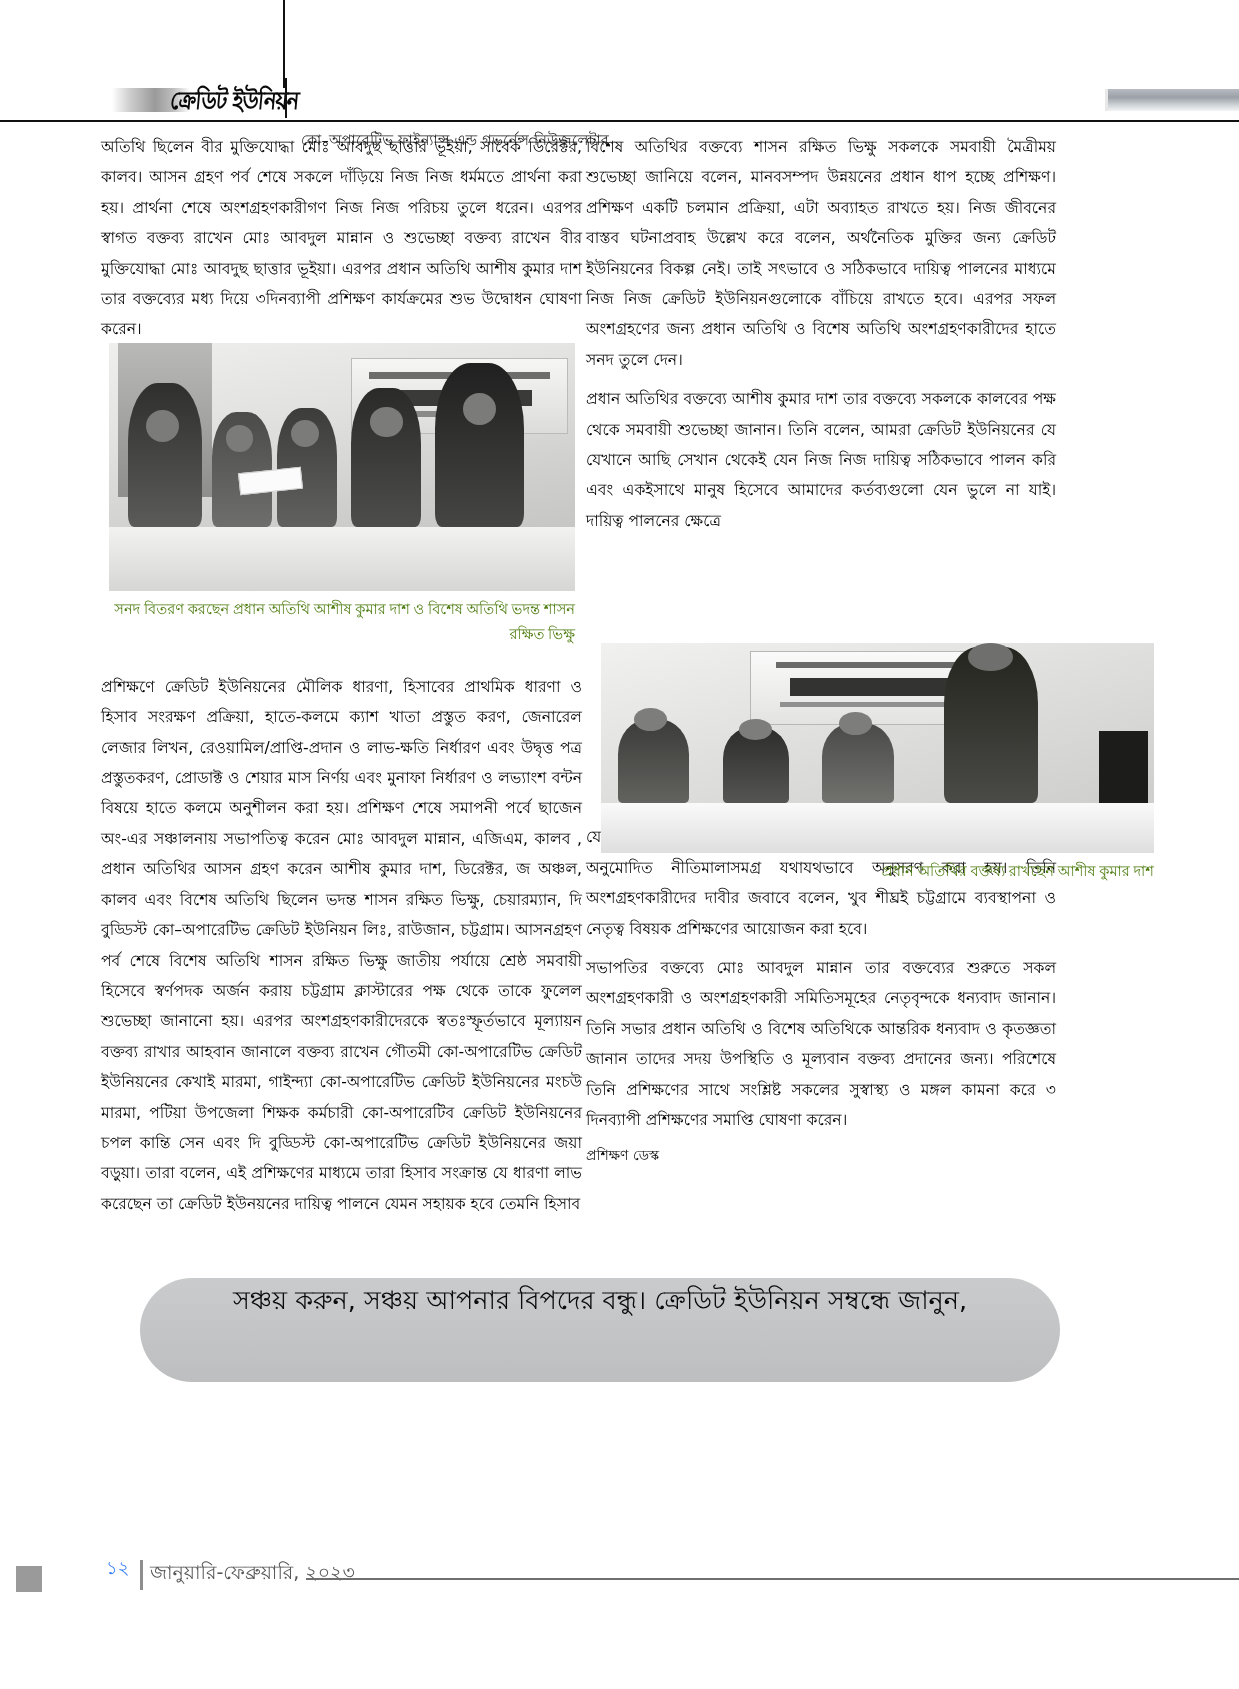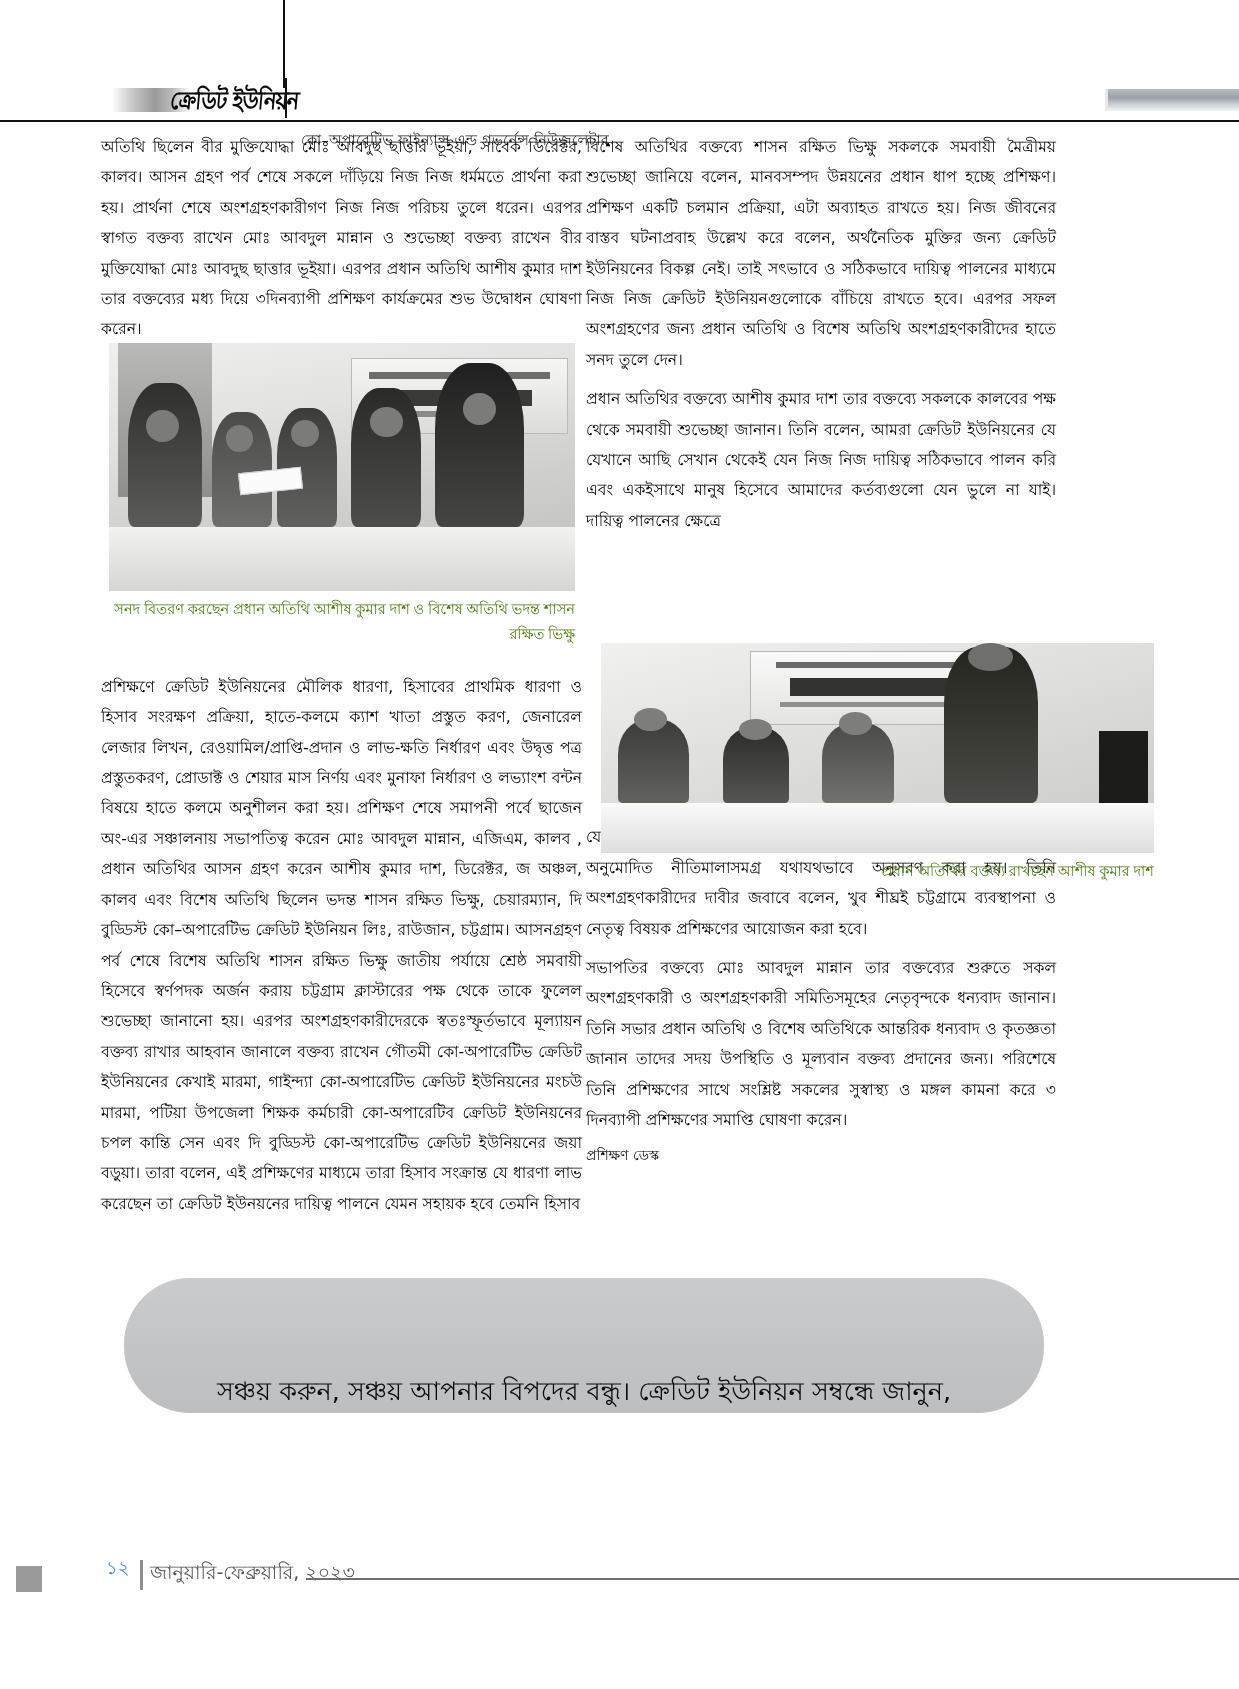--- a/index.html
+++ b/index.html
@@ -124,24 +124,24 @@
   .ph2 .s2{left:22%;width:12%;height:36%;background:linear-gradient(180deg,#2c2c2a,#555553);}
   .ph2 .s3{left:40%;width:13%;height:38%;background:linear-gradient(180deg,#4a4a48,#72726f);}
   .ph2 .sh{position:absolute;border-radius:50%;background:#7d7d7b;}
   .ph2 .sh1{left:6%;bottom:58%;width:6%;height:11%;}
   .ph2 .sh2{left:25%;bottom:54%;width:6%;height:10%;}
   .ph2 .sh3{left:43%;bottom:56%;width:6%;height:11%;}
   .ph2 .dark{position:absolute;right:1%;bottom:24%;width:9%;height:34%;background:#1c1c1a;}
 
   
   .banner-box{
-    position:absolute;left:124px;top:1278px;width:920px;height:135px;
+    position:absolute;left:140px;top:1278px;width:920px;height:104px;
     background:linear-gradient(180deg,#c9cbcc 0%,#c2c4c6 55%,#bcbec0 100%);
     border-radius:66px;
-    display:flex;align-items:flex-end;justify-content:center;
+    display:flex;align-items:flex-start;justify-content:center;
   }
   .banner-inner{
     font-family:"DejaVu Sans","Liberation Sans",sans-serif;
     font-size:25.5px;line-height:44px;text-align:center;color:#0a0a0a;
     width:92%;
   }
 
   
   .footer{
     position:absolute;left:0;right:0;top:1558px;height:46px;

